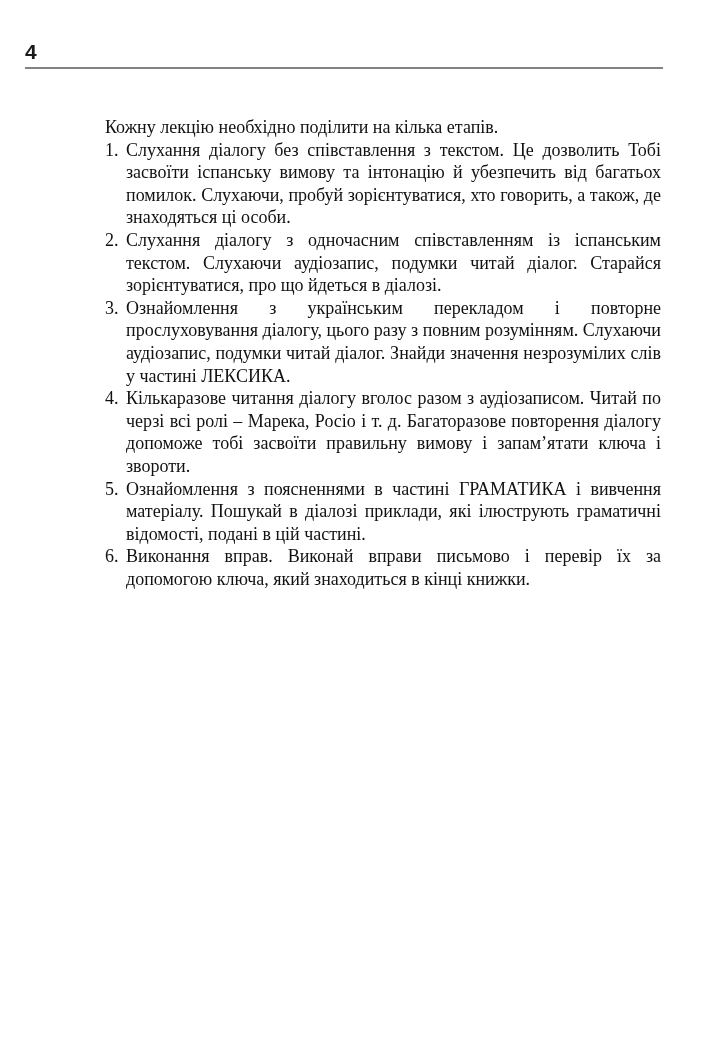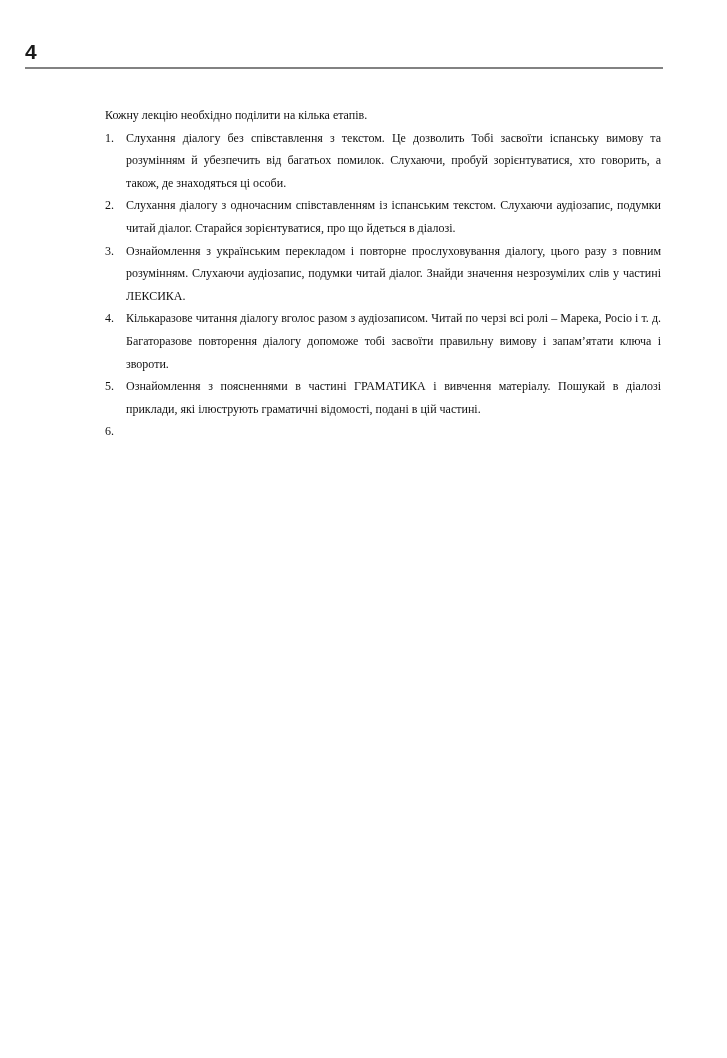--- a/index.html
+++ b/index.html
@@ -33,24 +33,24 @@
   }
   .header-rule {
     margin-top: 5px;
     border: none;
     border-top: 2px solid #828282;
     width: 100%;
     height: 0;
   }
   .content {
     position: absolute;
-    top: 104px;
+    top: 116px;
     left: 105px;
     width: 556px;
-    font-size: 12px;
+    font-size: 18px;
     line-height: 22.6px;
   }
   .intro {
     margin: 0;
     text-align: justify;
   }
   .steps {
     margin: 0;
     padding: 0;
     list-style: none;
@@ -76,21 +76,21 @@
     <hr class="header-rule">
   </div>
 
   <div class="content">
     <p class="intro">Кожну лекцію необхідно поділити на кілька етапів.</p>
 
     <ol class="steps">
 
         <li class="step">
           <span class="step-num">1.</span>
-          <span class="step-text">Слухання діалогу без співставлення з текстом. Це дозволить Тобі засвоїти іспанську вимову та розумінням й убезпечить від багатьох помилок. Слухаючи, пробуй зорієнтуватися, хто говорить, а також, де знаходяться ці особи.</span>
+          <span class="step-text">Слухання діалогу без співставлення з текстом. Це дозволить Тобі засвоїти іспанську вимову та інтонацію й убезпечить від багатьох помилок. Слухаючи, пробуй зорієнтуватися, хто говорить, а також, де знаходяться ці особи.</span>
         </li>
 
         <li class="step">
           <span class="step-num">2.</span>
           <span class="step-text">Слухання діалогу з одночасним співставленням із іспанським текстом. Слухаючи аудіозапис, подумки читай діалог. Старайся зорієнтуватися, про що йдеться в діалозі.</span>
         </li>
 
         <li class="step">
           <span class="step-num">3.</span>
           <span class="step-text">Ознайомлення з українським перекладом і повторне прослуховування діалогу, цього разу з повним розумінням. Слухаючи аудіозапис, подумки читай діалог. Знайди значення незрозумілих слів у частині ЛЕКСИКА.</span>
@@ -101,16 +101,17 @@
           <span class="step-text">Кількаразове читання діалогу вголос разом з аудіозаписом. Читай по черзі всі ролі – Марека, Росіо і т. д. Багаторазове повторення діалогу допоможе тобі засвоїти правильну вимову і запам’ятати ключа і звороти.</span>
         </li>
 
         <li class="step">
           <span class="step-num">5.</span>
           <span class="step-text">Ознайомлення з поясненнями в частині ГРАМАТИКА і вивчення матеріалу. Пошукай в діалозі приклади, які ілюструють граматичні відомості, подані в цій частині.</span>
         </li>
 
         <li class="step">
           <span class="step-num">6.</span>
+          <span class="step-text">Виконання вправ. Виконай вправи письмово і перевір їх за допомогою ключа, який знаходиться в кінці книжки.</span>
         </li>
       </ol>
   </div>
 </div>
 
 </body></html>

